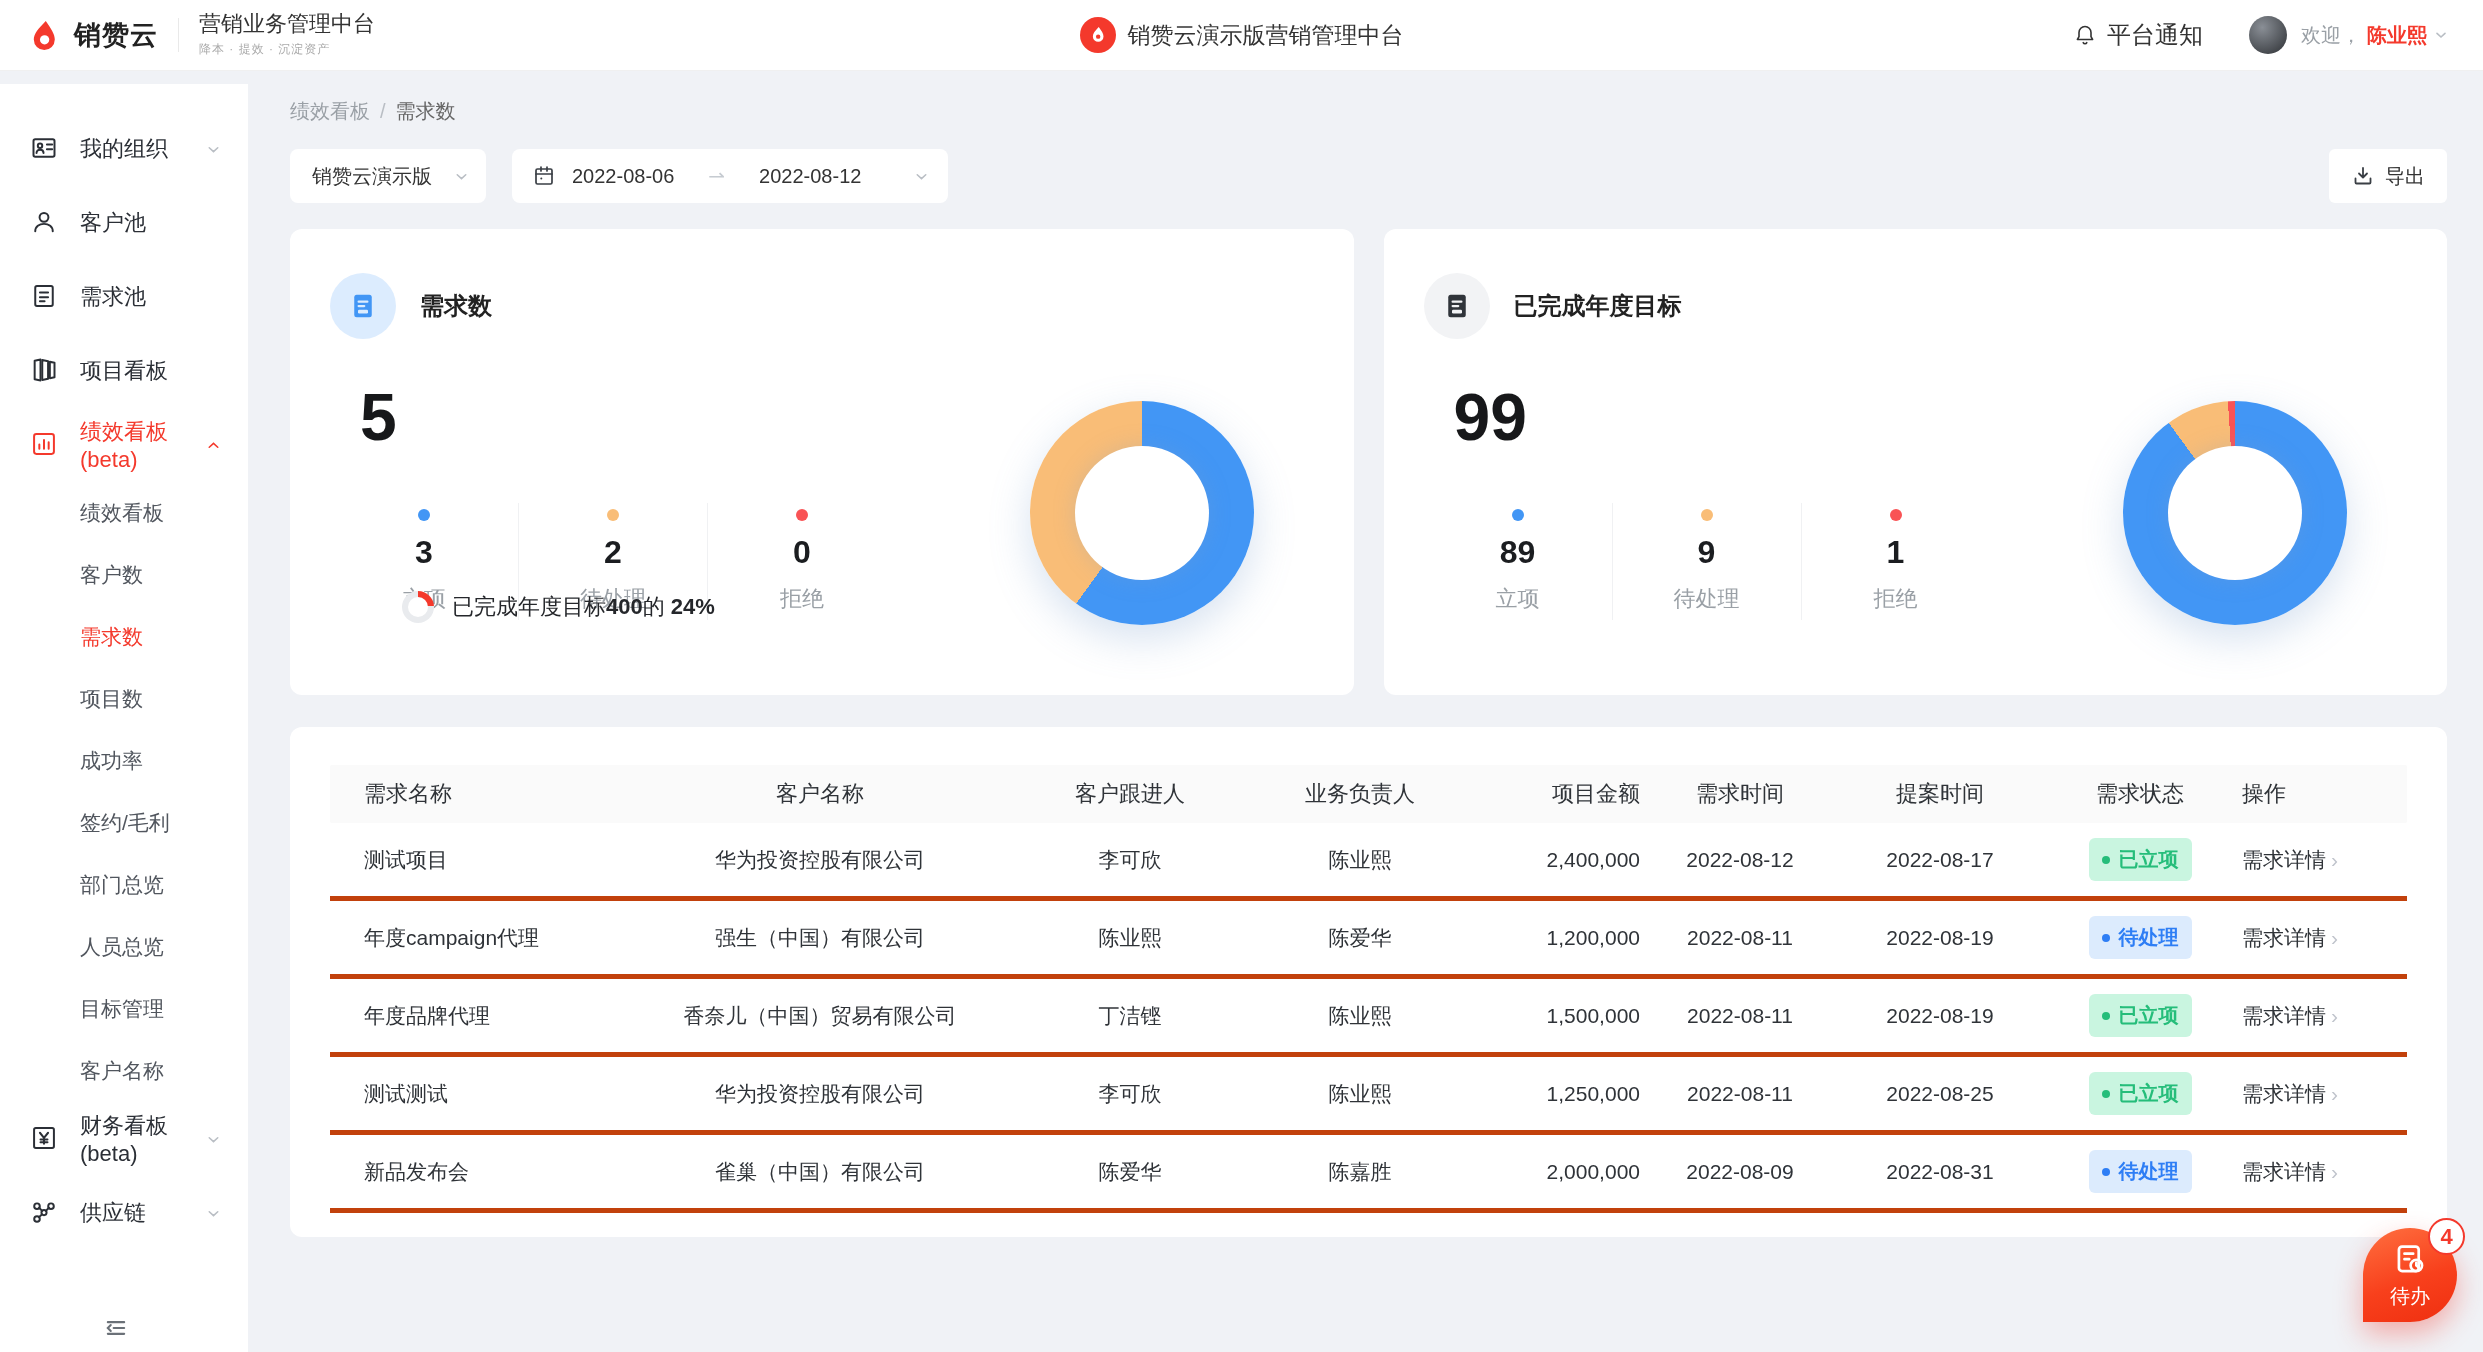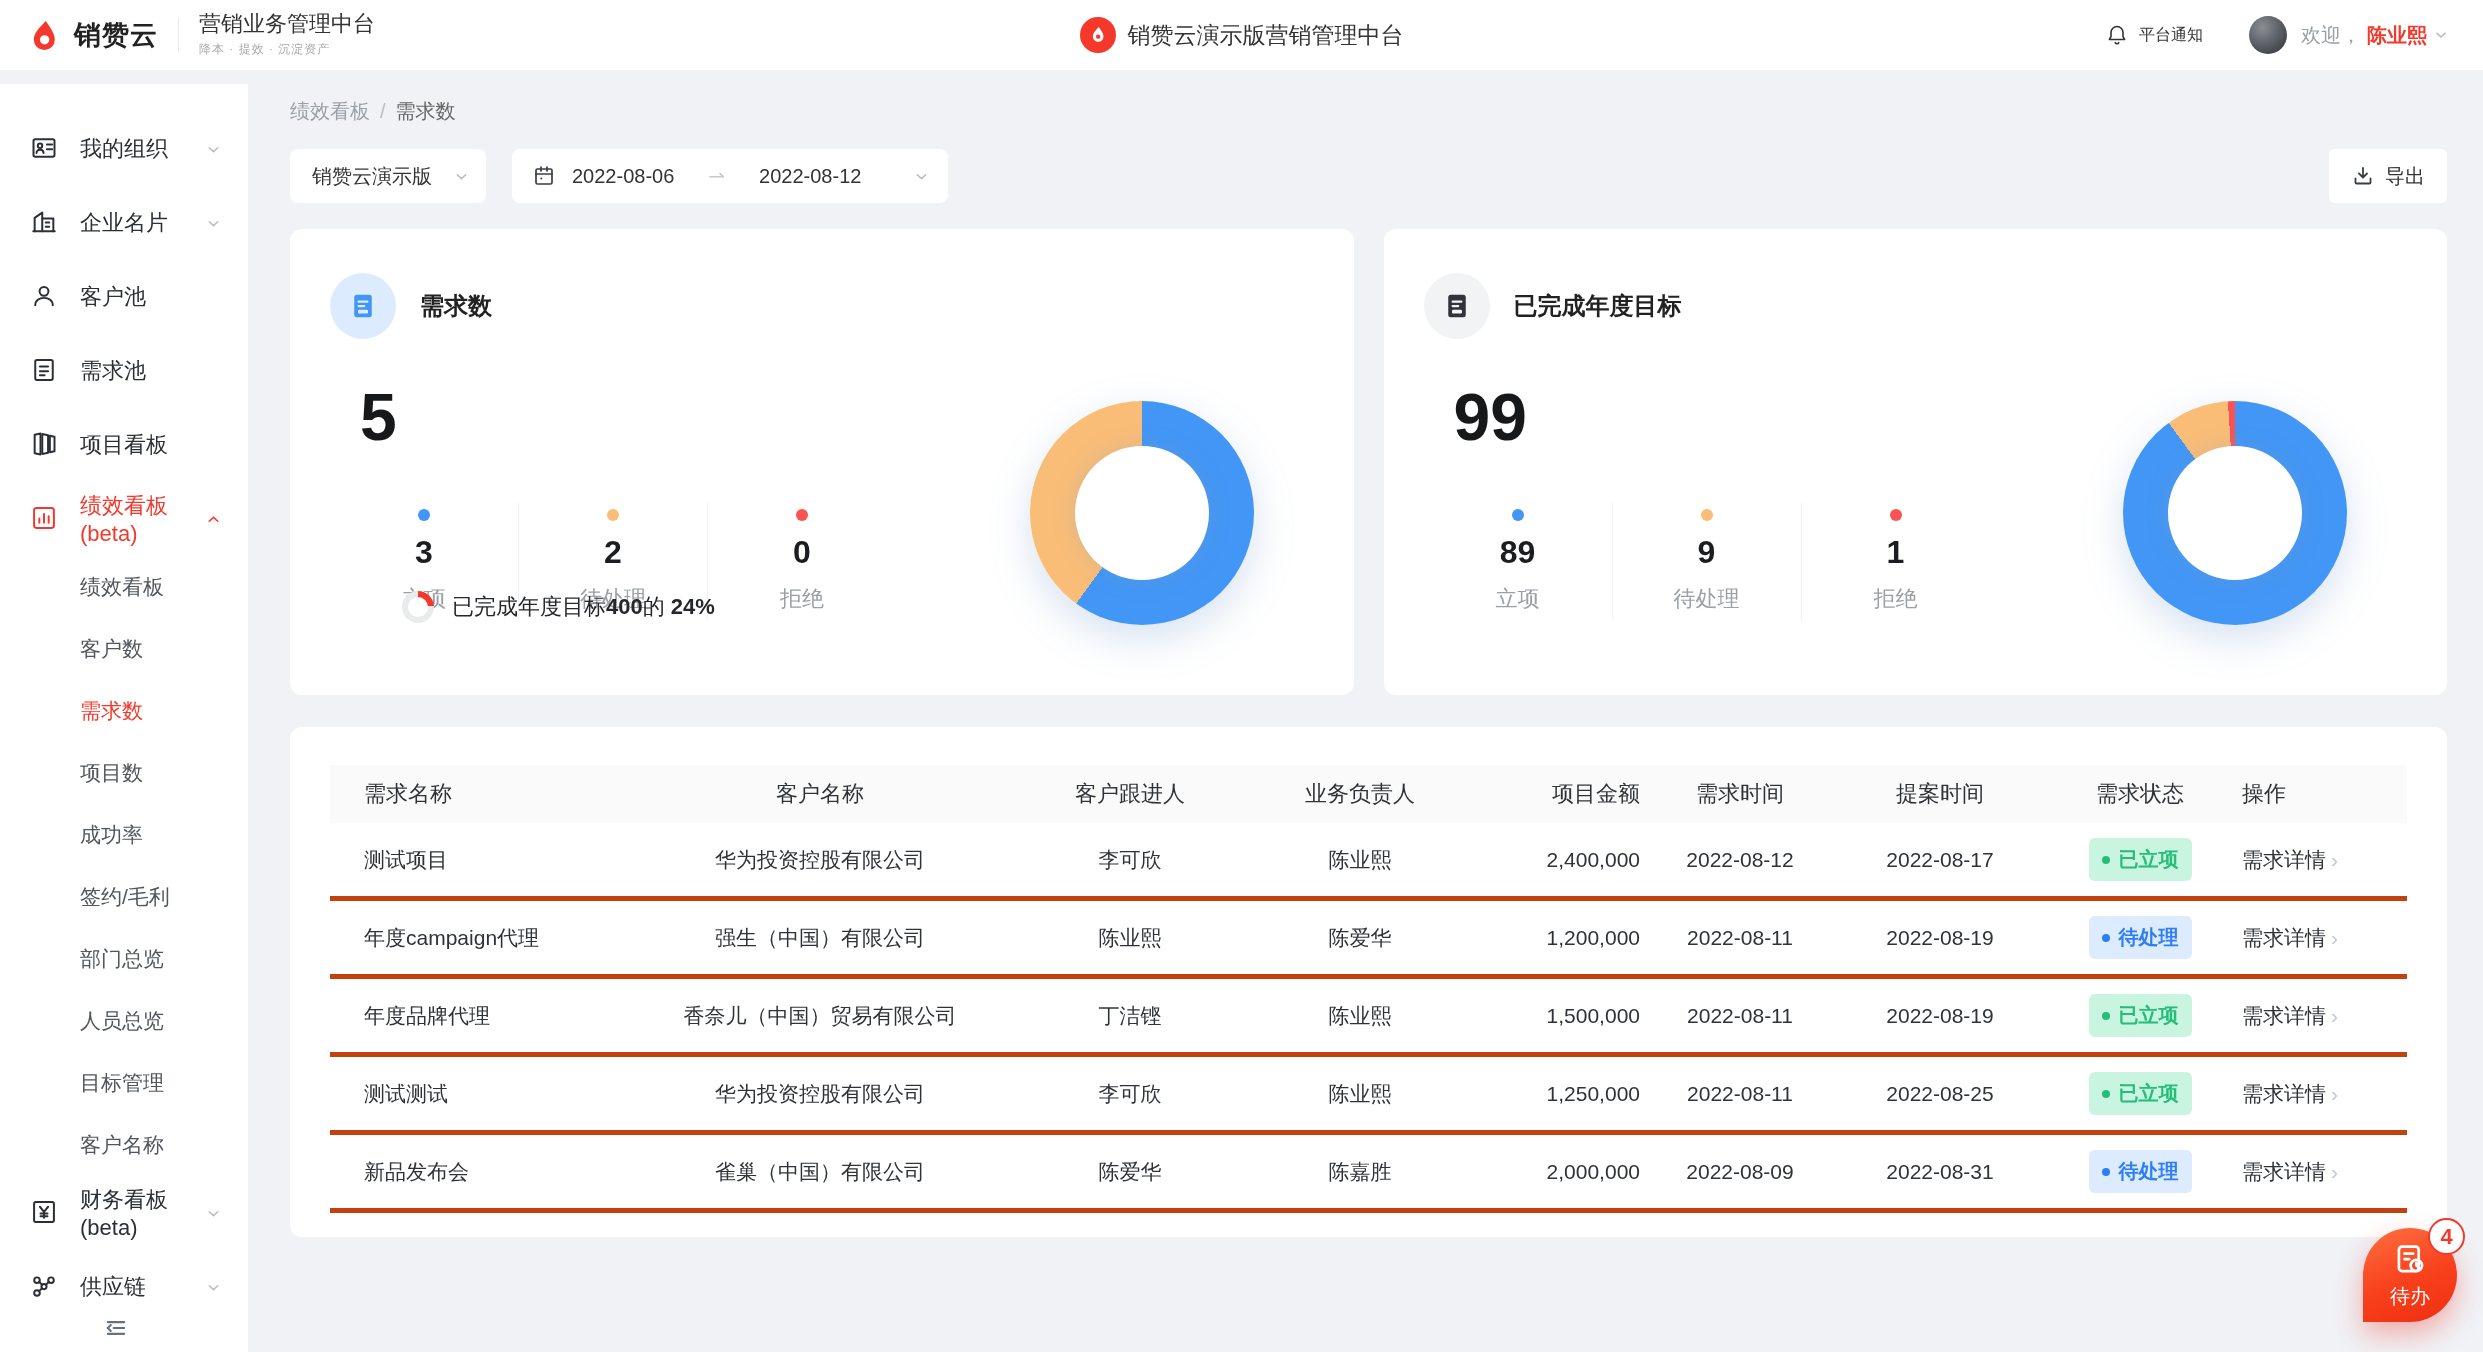--- a/index.html
+++ b/index.html
@@ -13,21 +13,21 @@
   .header{position:absolute;top:0;left:0;right:0;height:70px;background:#fff;border-bottom:1px solid #f0f0f0;display:flex;align-items:center;z-index:20}
   .header-left{display:flex;align-items:center;padding-left:26px}
   .logo-text{font-size:27px;font-weight:bold;color:#222;margin-left:12px;letter-spacing:1px}
   .header-divider{width:1px;height:34px;background:#e9e9e9;margin:0 20px}
   .app-title{font-size:22px;color:#333;line-height:1.1}
   .app-subtitle{font-size:12px;color:#aaa;margin-top:4px;letter-spacing:1px}
   .header-center{position:absolute;left:50%;transform:translateX(-50%);height:70px;display:flex;align-items:center;gap:12px}
   .center-icon{width:36px;height:36px;border-radius:50%;background:#f4392c;display:flex;align-items:center;justify-content:center}
   .center-title{font-size:23px;color:#333}
   .header-right{margin-left:auto;display:flex;align-items:center;padding-right:34px}
-  .notice{display:flex;align-items:center;gap:10px;font-size:16px;color:#333;cursor:pointer}
+  .notice{display:flex;align-items:center;gap:10px;font-size:24px;color:#333;cursor:pointer}
   .avatar{width:38px;height:38px;border-radius:50%;background:radial-gradient(circle at 35% 30%,#8a8f96,#2c2f33);margin-left:46px}
   .welcome{font-size:20px;color:#9aa0a6;margin-left:14px}
   .username{font-size:20px;color:#f4392c;font-weight:bold;margin-left:6px;cursor:pointer}
   .user-chev{margin-left:6px;color:#b9bec4}
   
   .sidebar{position:absolute;top:84px;left:0;bottom:0;width:248px;background:#fff;z-index:10}
   .nav{padding-top:28px}
   .nav-item{height:74px;display:flex;align-items:center;padding:0 26px 0 30px;font-size:22px;color:#2b2f36;cursor:pointer}
   .nav-icon{width:30px;height:30px;margin-right:20px;color:#2b2f36;flex:none}
   .nav-chev{margin-left:auto;color:#b9bec4}
@@ -159,36 +159,20 @@
           </svg>
       </span>
       <span>我的组织</span>
       <span class="nav-chev">
         <svg width="17" height="17" viewBox="0 0 24 24" fill="none" stroke="currentColor" stroke-width="2.2" stroke-linecap="round">
             <polyline points="6,9.5 12,15 18,9.5"></polyline>
           </svg>
       </span>
     </div>
 
-    <div class="nav-item">
-      <span class="nav-icon">
-        <svg width="28" height="28" viewBox="0 0 24 24" fill="none" stroke="currentColor" stroke-width="1.7" stroke-linecap="round" stroke-linejoin="round">
-            <path d="M4 20 V8.5 L10.5 4 V20"></path>
-            <path d="M10.5 9 H20 V20"></path>
-            <path d="M2.8 20 h18.4"></path>
-            <path d="M13.5 12.5 h3 M13.5 16 h3"></path>
-          </svg>
-      </span>
-      <span>企业名片</span>
-      <span class="nav-chev">
-        <svg width="17" height="17" viewBox="0 0 24 24" fill="none" stroke="currentColor" stroke-width="2.2" stroke-linecap="round">
-            <polyline points="6,9.5 12,15 18,9.5"></polyline>
-          </svg>
-      </span>
-    </div>
 
     <div class="nav-item">
       <span class="nav-icon">
         <svg width="28" height="28" viewBox="0 0 24 24" fill="none" stroke="currentColor" stroke-width="1.7" stroke-linecap="round">
             <circle cx="12" cy="8" r="3.8"></circle>
             <path d="M4.5 20 c0-4.1 3.4-6.4 7.5-6.4 s7.5 2.3 7.5 6.4"></path>
           </svg>
       </span>
       <span>客户池</span>
     </div>

